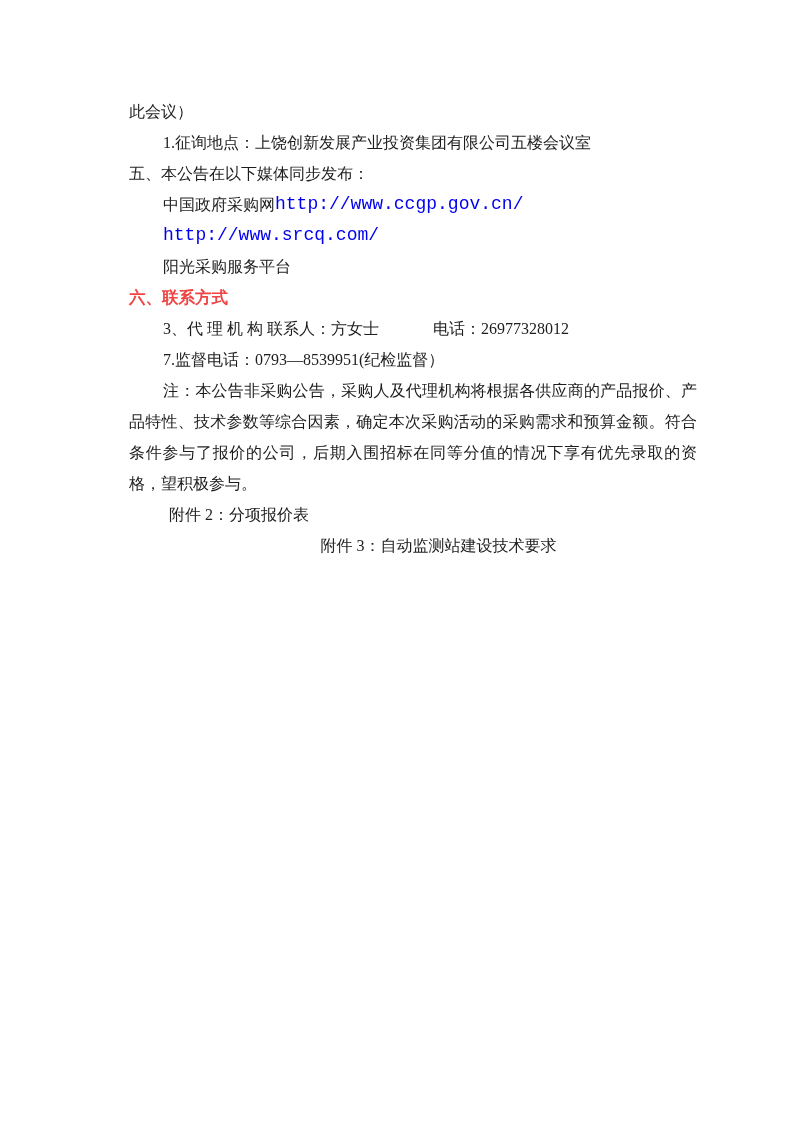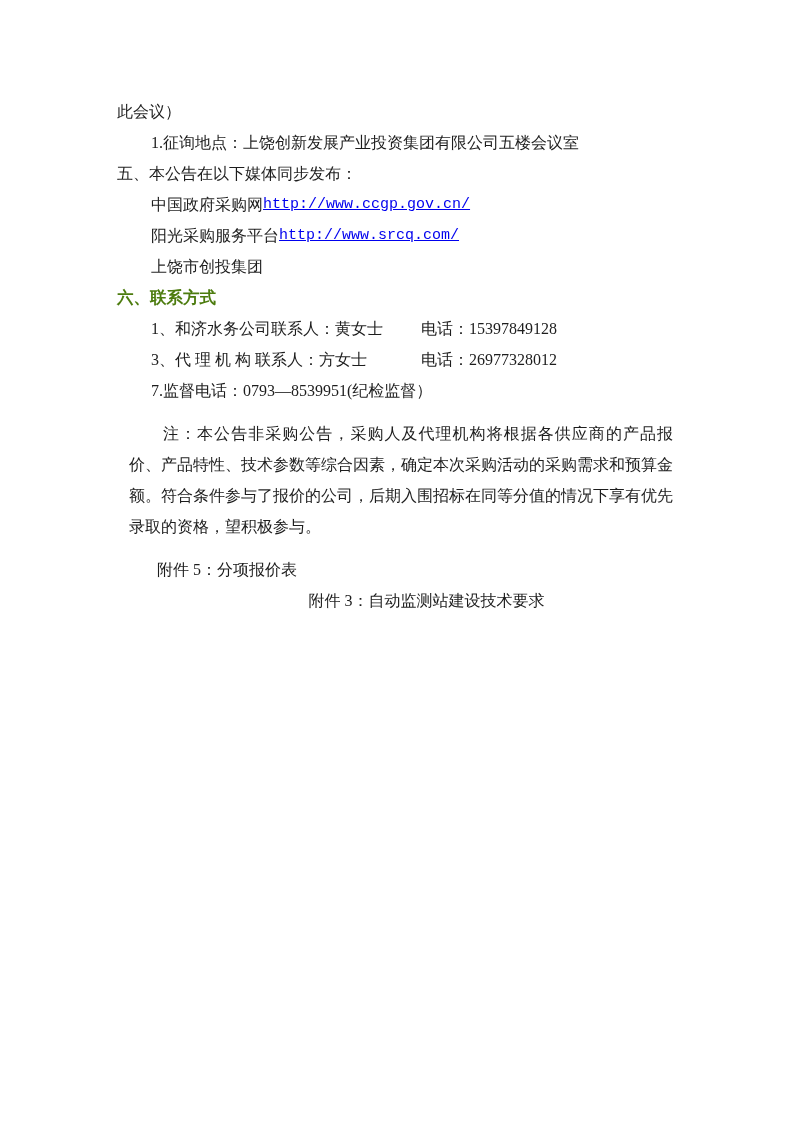--- a/index.html
+++ b/index.html
@@ -11,21 +11,21 @@
     position: relative;
     width: 800px;
     height: 1131px;
     background: #ffffff;
     font-family: "Liberation Serif", "DejaVu Serif", serif;
     color: #1d1d1d;
     overflow: hidden;
   }
   .content {
     position: absolute;
-    left: 117px;
+    left: 129px;
     top: 96px;
     width: 568px;
     font-size: 16px;
     line-height: 31px;
   }
   .line {
     min-height: 31px;
   }
   .indent-1 {
     padding-left: 34px;
@@ -34,47 +34,46 @@
     display: flex;
     align-items: flex-start;
   }
   .media-label {
     display: inline-block;
     min-width: 112px;
     white-space: pre;
   }
   .link {
     color: #0000ee;
-    text-decoration: underline;
     font-family: "Liberation Mono", "DejaVu Sans Mono", monospace;
-    font-size: 15px;
+    font-size: 18px;
     cursor: pointer;
     white-space: pre;
   }
   .heading-bold {
     font-family: "Liberation Sans", "DejaVu Sans", sans-serif;
     font-weight: 700;
     font-size: 16.5px;
-    color: #4d7c0f;
+    color: #ef4444;
   }
   .contact-row {
     display: flex;
     align-items: baseline;
   }
   .contact-left {
     display: inline-block;
     width: 270px;
     white-space: pre;
     flex: none;
   }
   .contact-phone {
     white-space: pre;
   }
   .note {
-    margin: 12px;
+    margin: 0;
     text-indent: 34px;
     text-align: justify;
     line-height: 31px;
   }
   .attach-first {
     padding-left: 40px;
   }
   .attach-second {
     padding-left: 51px;
     text-align: center;
@@ -91,42 +90,37 @@
     <div class="line indent-1">1.征询地点：上饶创新发展产业投资集团有限公司五楼会议室</div>
 
     <div class="line">五、本公告在以下媒体同步发布：</div>
 
     <div class="line indent-1 media-row">
       <span class="media-label">中国政府采购网</span>
       <a class="link">http://www.ccgp.gov.cn/</a>
     </div>
 
     <div class="line indent-1 media-row">
-      <span class="media-label">阳光采购服务平台</span>
       <a class="link">http://www.srcq.com/</a>
     </div>
 
     <div class="line indent-1 media-row">
-      <span class="media-label">上饶市创投集团</span>
+      <span class="media-label">阳光采购服务平台</span>
     </div>
 
     <div class="line heading-bold">六、联系方式</div>
 
-    <div class="line indent-1 contact-row">
-      <span class="contact-left">1、和济水务公司联系人：黄女士</span>
-      <span class="contact-phone"><span>电话：</span><span>15397849128</span></span>
-    </div>
 
     <div class="line indent-1 contact-row">
       <span class="contact-left">3、代 理 机 构 联系人：方女士</span>
       <span class="contact-phone"><span>电话：</span><span>26977328012</span></span>
     </div>
 
     <div class="line indent-1">7.监督电话：0793—8539951(纪检监督）</div>
 
     <p class="note">注：本公告非采购公告，采购人及代理机构将根据各供应商的产品报价、产品特性、技术参数等综合因素，确定本次采购活动的采购需求和预算金额。符合条件参与了报价的公司，后期入围招标在同等分值的情况下享有优先录取的资格，望积极参与。</p>
 
-    <div class="line attach-first">附件 5：分项报价表</div>
+    <div class="line attach-first">附件 2：分项报价表</div>
 
     <div class="line attach-second">附件 3：自动监测站建设技术要求</div>
 
   </div>
 </div>
 
 </body></html>

